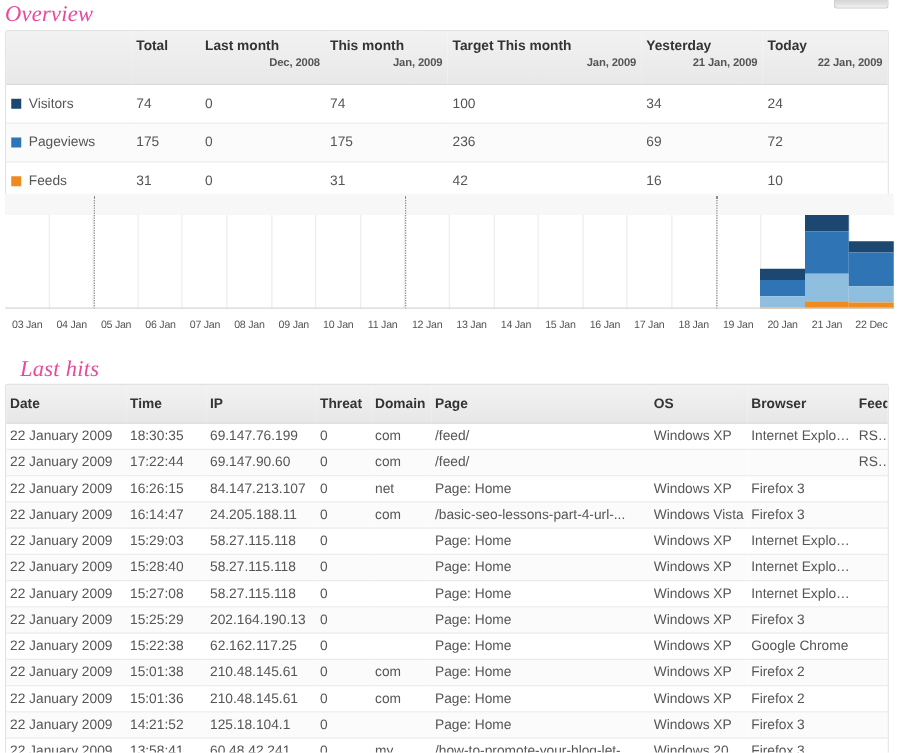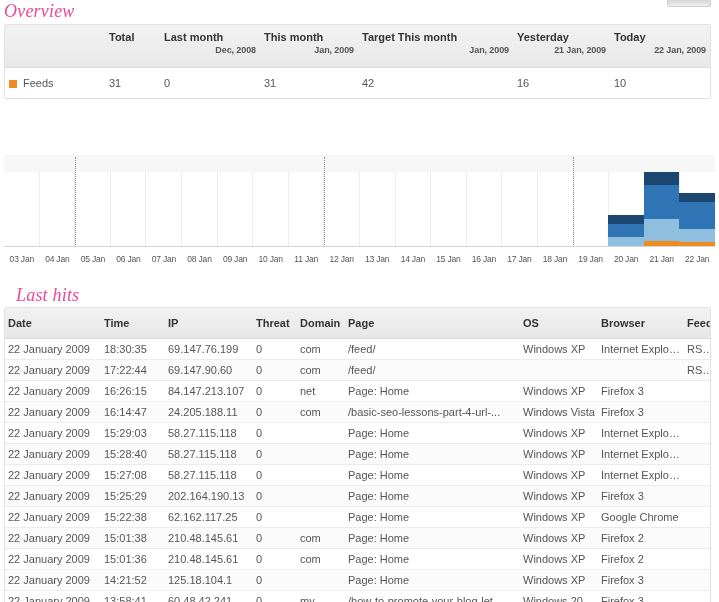--- a/index.html
+++ b/index.html
@@ -300,20 +300,38 @@
           <span class="sub">21 Jan, 2009</span>
         </th>
         <th>
           <span>Today</span>
           <span class="sub">22 Jan, 2009</span>
         </th>
       </tr>
     </thead>
     <tbody id="ov-body">
         <tr>
+          <td><span class="swatch" style="background: rgb(27, 71, 112);"></span><span class="metric-name">Visitors</span></td>
+          <td>74</td>
+          <td>0</td>
+          <td>74</td>
+          <td>100</td>
+          <td>34</td>
+          <td>24</td>
+        </tr>
+        <tr>
+          <td><span class="swatch" style="background: rgb(47, 116, 181);"></span><span class="metric-name">Pageviews</span></td>
+          <td>175</td>
+          <td>0</td>
+          <td>175</td>
+          <td>236</td>
+          <td>69</td>
+          <td>72</td>
+        </tr>
+        <tr>
           <td><span class="swatch" style="background: rgb(239, 140, 31);"></span><span class="metric-name">Feeds</span></td>
           <td>31</td>
           <td>0</td>
           <td>31</td>
           <td>42</td>
           <td>16</td>
           <td>10</td>
         </tr>
       </tbody>
   </table>
@@ -442,21 +460,21 @@
       <div class="xtick">12 Jan</div>
       <div class="xtick">13 Jan</div>
       <div class="xtick">14 Jan</div>
       <div class="xtick">15 Jan</div>
       <div class="xtick">16 Jan</div>
       <div class="xtick">17 Jan</div>
       <div class="xtick">18 Jan</div>
       <div class="xtick">19 Jan</div>
       <div class="xtick">20 Jan</div>
       <div class="xtick">21 Jan</div>
-      <div class="xtick">22 Jan</div>
+      <div class="xtick">22 Dec</div>
     </div>
 </div>
 
 <h2 class="section-title lasthits-title">Last hits</h2>
 
 <div class="hits-wrap">
   <table class="hits">
     <colgroup>
       <col class="h-date">
         <col class="h-time">

